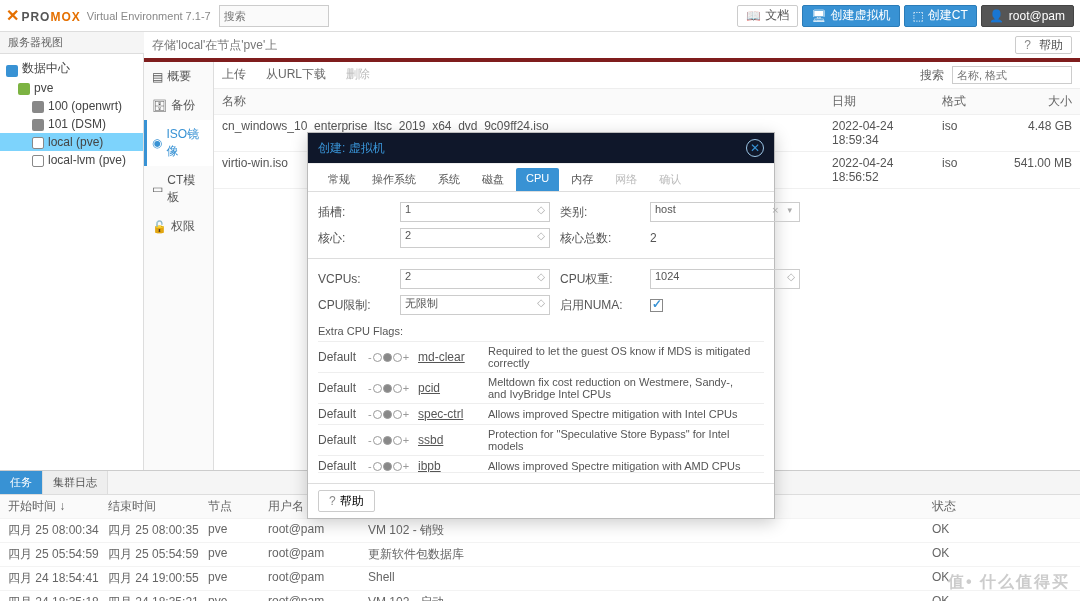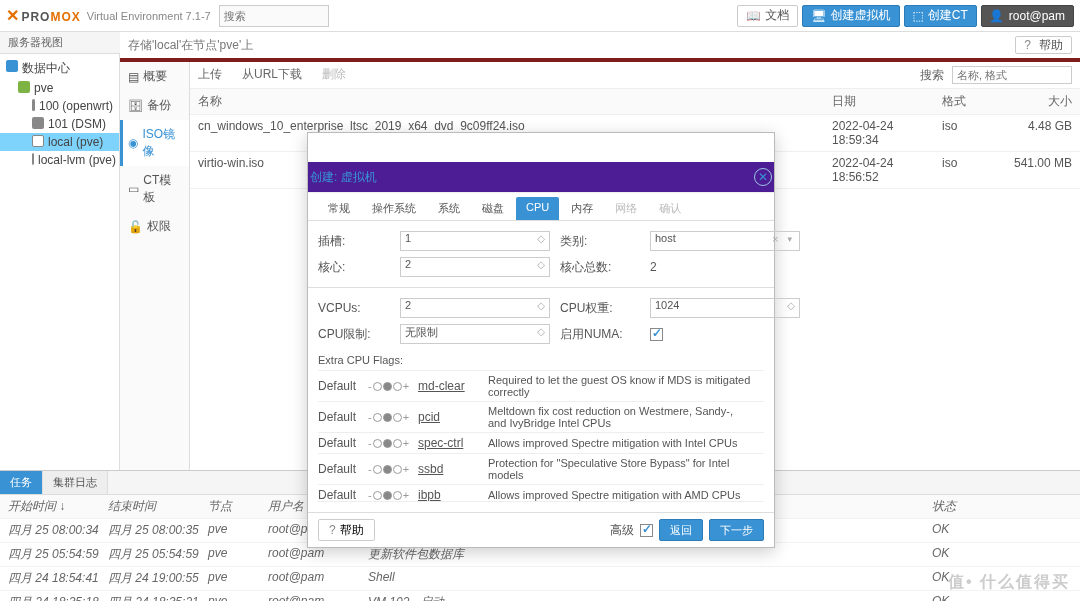--- a/index.html
+++ b/index.html
@@ -10,23 +10,23 @@
 .logo-pro { color: #555; }
 .logo-mox { color: #e57000; }
 .version { font-size: 11px; color: #888; margin-left: 6px; }
 .searchbox { margin-left: 8px; height: 22px; width: 110px; border: 1px solid #ccc; padding: 0 4px; font-size: 11px; background:#fafafa; }
 .top-right { margin-left: auto; display: flex; gap: 4px; align-items: center; }
 .btn { height: 22px; padding: 0 8px; border: 1px solid #ccc; background: #fff; border-radius: 2px; font-size: 11px; display: flex; align-items: center; gap: 4px; cursor: pointer; color:#555; }
 .btn-primary { background: #3892d4; color: #fff; border-color: #2b7cb8; }
 .btn-user { background: #555; color: #fff; border-color: #444; }
 .main { display: flex; height: 438px; }
 .hdr-strip { height: 22px; background: #f5f5f5; border-bottom: 1px solid #ddd; display:flex; align-items:center; padding:0 8px; font-size:11px; color:#666; }
-.left-col { width: 120px; display:flex; flex-direction:column; }
+.left-col { width: 144px; display:flex; flex-direction:column; }
 .tree { flex:1; border-right: 1px solid #ddd; padding: 4px 0; background:#fff; }
-.tree-item { padding: 2px 6px; display:flex; align-items:flex-start; gap:4px; font-size:11px; color:#444; cursor:pointer; white-space:nowrap; }
+.tree-item { padding: 2px 6px; display:flex; align-items:flex-end; gap:4px; font-size:11px; color:#444; cursor:pointer; white-space:nowrap; }
 .tree-item.indent1 { padding-left: 18px; }
 .tree-item.indent2 { padding-left: 32px; }
 .tree-item.sel { background:#7dd3fc; }
 .ticon { width:12px; height:12px; display:inline-block; background:#bbb; border-radius:2px; }
 .ticon.dc { background:#3892d4; }
 .ticon.node { background:#7cb342; }
 .ticon.vm { background:#888; }
 .ticon.st { background:#aaa; border:1px solid #888; background:#fff; }
 .center-col { flex: 1; display:flex; }
 .subnav { width: 70px; border-right: 1px solid #ddd; background:#fafafa; }
@@ -41,32 +41,32 @@
 .iso-head, .iso-row { display:flex; padding: 4px 8px; font-size: 11px; border-bottom: 1px solid #f0f0f0; }
 .iso-head { background:#fafafa; color:#666; font-weight:normal; }
 .col-name { flex: 1; }
 .col-date { width: 110px; }
 .col-fmt { width: 60px; }
 .col-size { width: 70px; text-align:right; }
 .bottom-panel { height: 131px; border-top: 1px solid #ccc; display:flex; flex-direction:column; }
 .bottom-tabs { display:flex; background:#f5f5f5; border-bottom:1px solid #ddd; }
 .bottom-tab { padding: 4px 10px; font-size:11px; background:#eee; cursor:pointer; border-right:1px solid #ddd; }
 .bottom-tab.active { background: #3892d4; color:#fff; }
-.task-head, .task-row { display:flex; font-size:11px; padding: 3px 8px; border-bottom:1px solid #f3f3f3; color:#666;font-style:italic; }
+.task-head, .task-row { display:flex; font-size:11px; padding: 3px 8px; border-bottom:1px solid #f3f3f3; color:#666; }
 .task-head { background:#fafafa; }
 .tc1 { width:100px; }
 .tc2 { width:100px; }
 .tc3 { width:60px; }
 .tc4 { width:100px; }
 .tc5 { flex:1; }
 .tc6 { width:140px; }
 .watermark { position:absolute; right:10px; bottom:8px; font-size:16px; color:#ccc; font-weight:bold; letter-spacing:2px; }
 
 .modal { position:absolute; left:307px; top:132px; width:468px; background:#fff; border:1px solid #bbb; box-shadow:0 4px 16px rgba(0,0,0,0.2); }
-.modal-title { background:#4c1d95; color:#3892d4; padding: 6px 2px; font-size:13px; border-bottom:1px solid #eee; display:flex; justify-content:space-between; align-items:center;margin-top:29px; }
+.modal-title { background:#0f172a; color:#3892d4; padding: 6px 10px; font-size:13px; border-bottom:1px solid #eee; display:flex; justify-content:space-between; align-items:center; }
 .modal-close { color:#3892d4; cursor:pointer; width:18px; height:18px; border:1px solid #9cc6e6; border-radius:50%; display:flex; align-items:center; justify-content:center; font-size:11px; }
 .modal-tabs { display:flex; border-bottom:1px solid #ddd; padding: 4px 10px 0; gap:2px; }
 .modal-tab { padding: 4px 10px; font-size:11px; cursor:pointer; color:#555; }
 .modal-tab.active { background:#3892d4; color:#fff; border-radius:2px 2px 0 0; }
 .modal-tab.disabled { color:#bbb; }
 .modal-body { padding: 10px; }
 .form-grid { display:grid; grid-template-columns: 72px 150px 80px 150px; gap: 6px 10px; align-items:center; font-size:11px; color:#555; }
 .form-input { height:20px; border:1px solid #ccc; padding:0 4px; font-size:11px; width:100%; position:relative; }
 .spinner { position:relative; }
 .spinner::after { content:"◇"; position:absolute; right:4px; top:1px; color:#aaa; font-size:10px; }
@@ -386,20 +386,14 @@
               </span>
             </div>
             <div class="fc3">ibpb</div>
             <div class="fc4">Allows improved Spectre mitigation with AMD CPUs</div>
           </div>
         </div>
     </div>
   </div>
   <div class="modal-footer">
     <button class="btn-small"><span class="help-icon">?</span><span>帮助</span></button>
-    <div class="footer-right">
-      <span>高级</span>
-      <span class="checkbox checked"></span>
-      <button class="btn-small btn-blue">返回</button>
-      <button class="btn-small btn-blue">下一步</button>
-    </div>
   </div>
 </div>
 
 </body></html>

